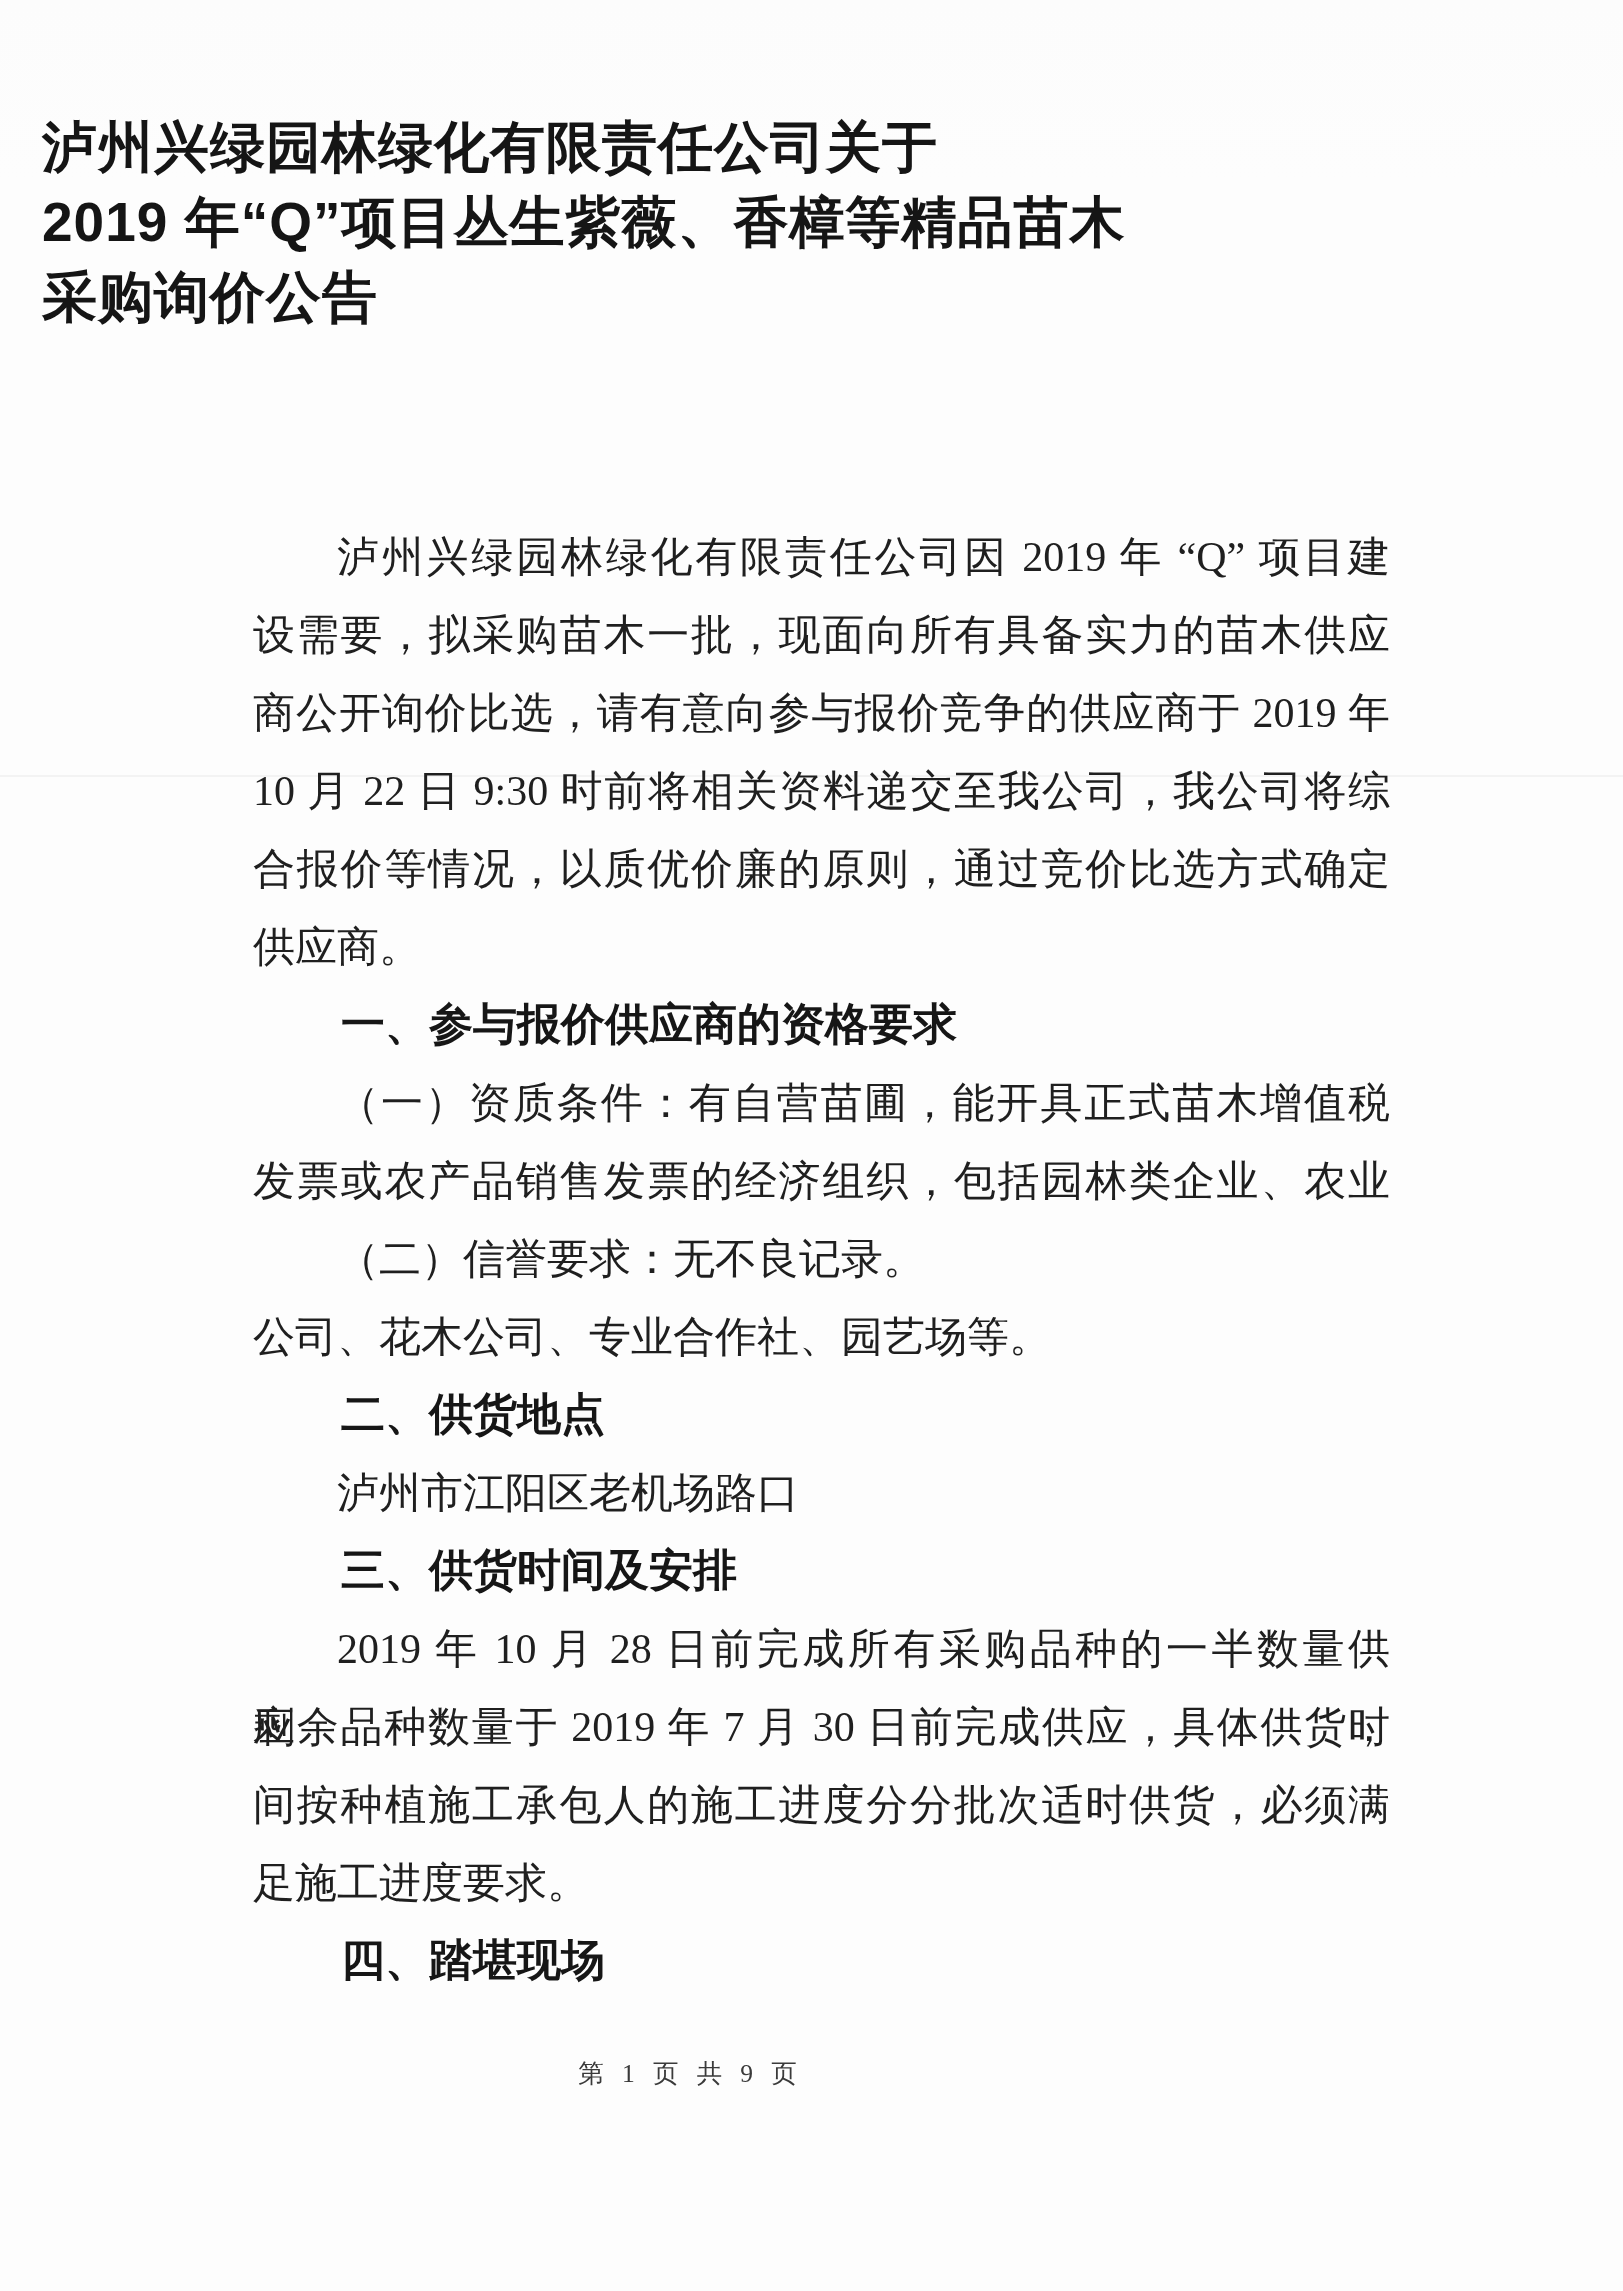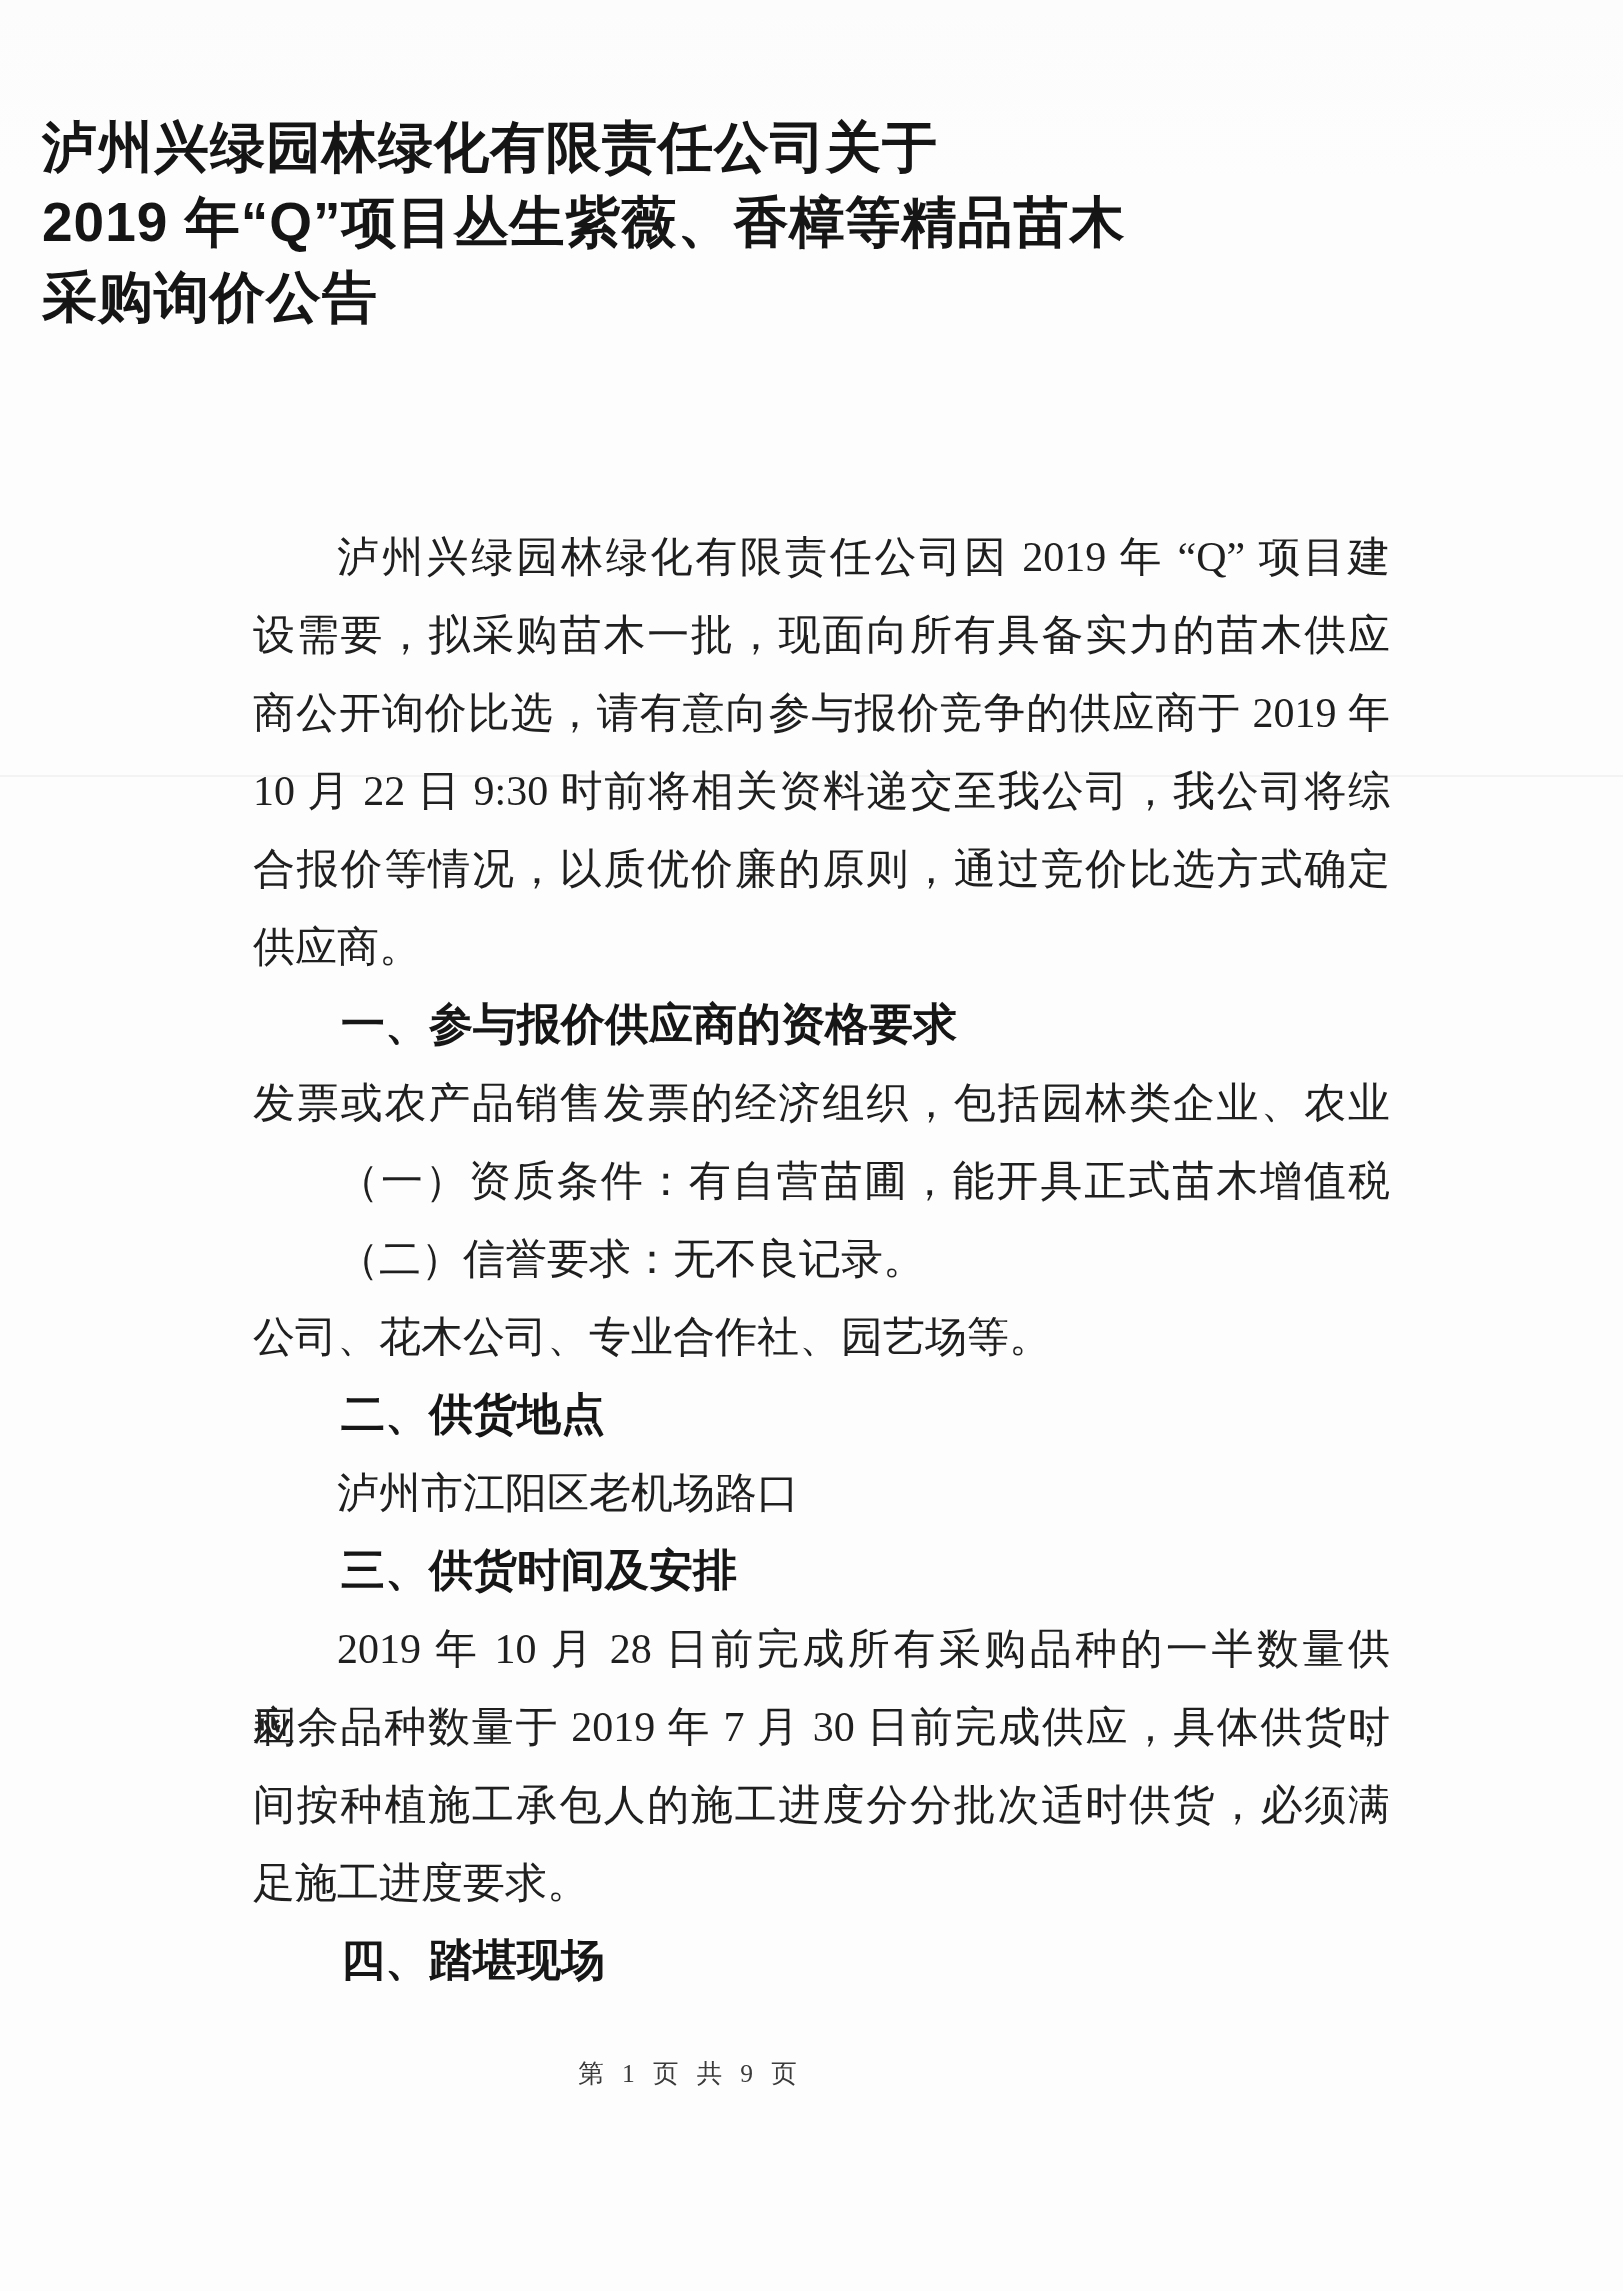--- a/index.html
+++ b/index.html
@@ -79,22 +79,22 @@
   <div class="body-col">
     <div class="line just indent">泸州兴绿园林绿化有限责任公司因 2019 年 “Q” 项目建</div>
     <div class="line just">设需要，拟采购苗木一批，现面向所有具备实力的苗木供应</div>
     <div class="line just">商公开询价比选，请有意向参与报价竞争的供应商于 2019 年</div>
     <div class="line just">10 月 22 日 9:30 时前将相关资料递交至我公司，我公司将综</div>
     <div class="line just">合报价等情况，以质优价廉的原则，通过竞价比选方式确定</div>
     <div class="line">供应商。</div>
 
     <div class="line heading">一、参与报价供应商的资格要求</div>
 
+    <div class="line just indent">（一）资质条件：有自营苗圃，能开具正式苗木增值税</div>
     <div class="line just">发票或农产品销售发票的经济组织，包括园林类企业、农业</div>
-    <div class="line just indent">（一）资质条件：有自营苗圃，能开具正式苗木增值税</div>
     <div class="line indent">（二）信誉要求：无不良记录。</div>
     <div class="line">公司、花木公司、专业合作社、园艺场等。</div>
 
     <div class="line heading">二、供货地点</div>
     <div class="line indent">泸州市江阳区老机场路口</div>
 
     <div class="line heading">三、供货时间及安排</div>
     <div class="line just indent">2019 年 10 月 28 日前完成所有采购品种的一半数量供应，</div>
     <div class="line just">剩余品种数量于 2019 年 7 月 30 日前完成供应，具体供货时</div>
     <div class="line just">间按种植施工承包人的施工进度分分批次适时供货，必须满</div>

